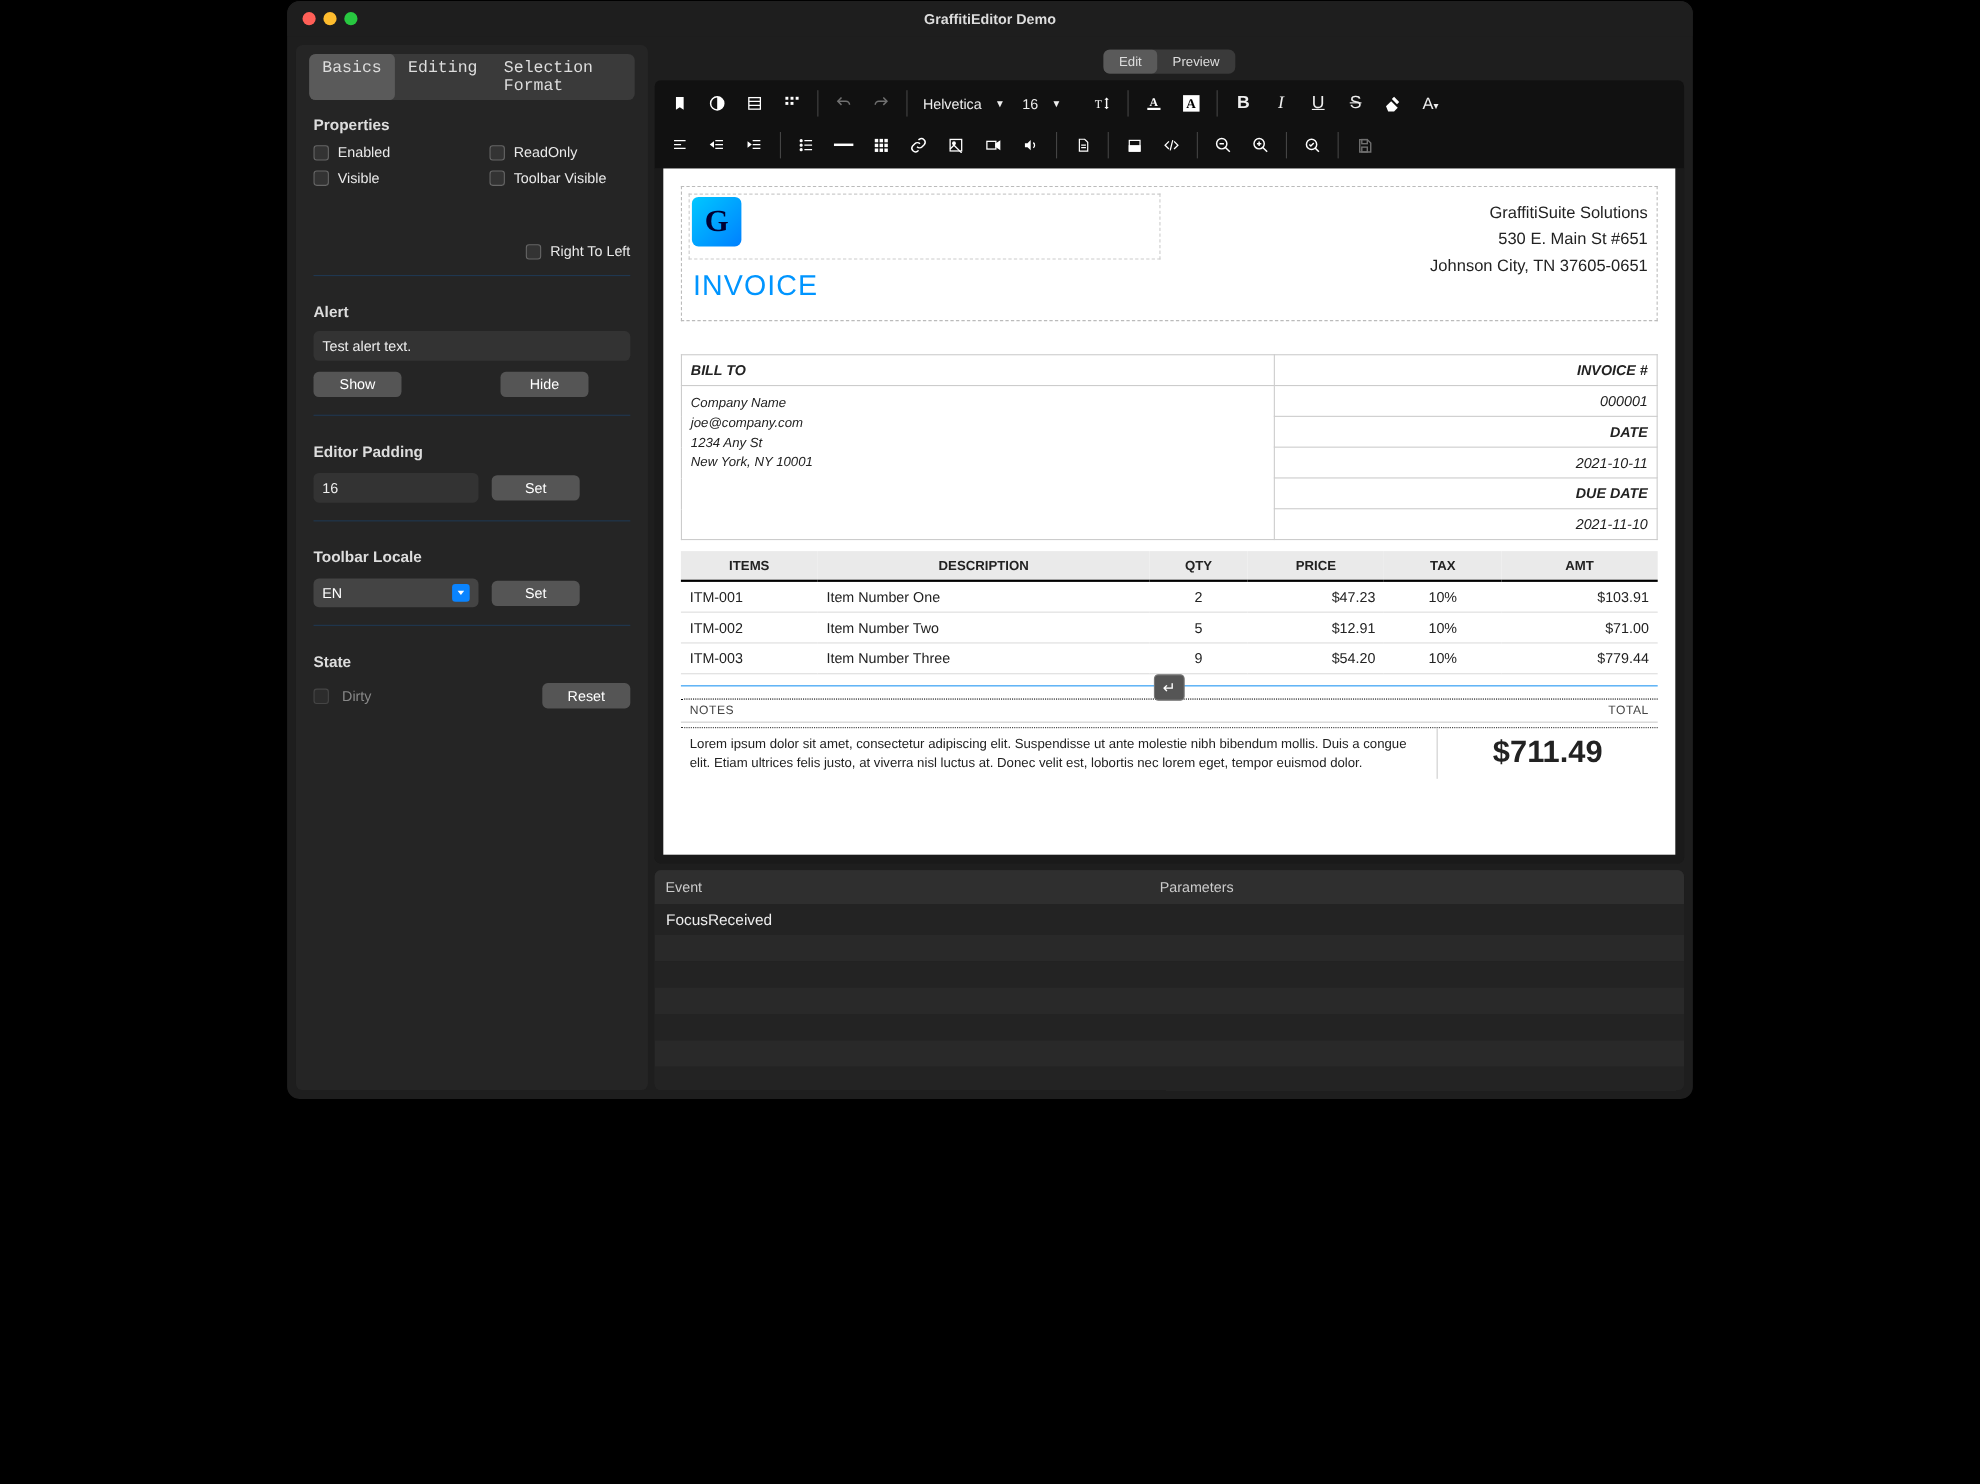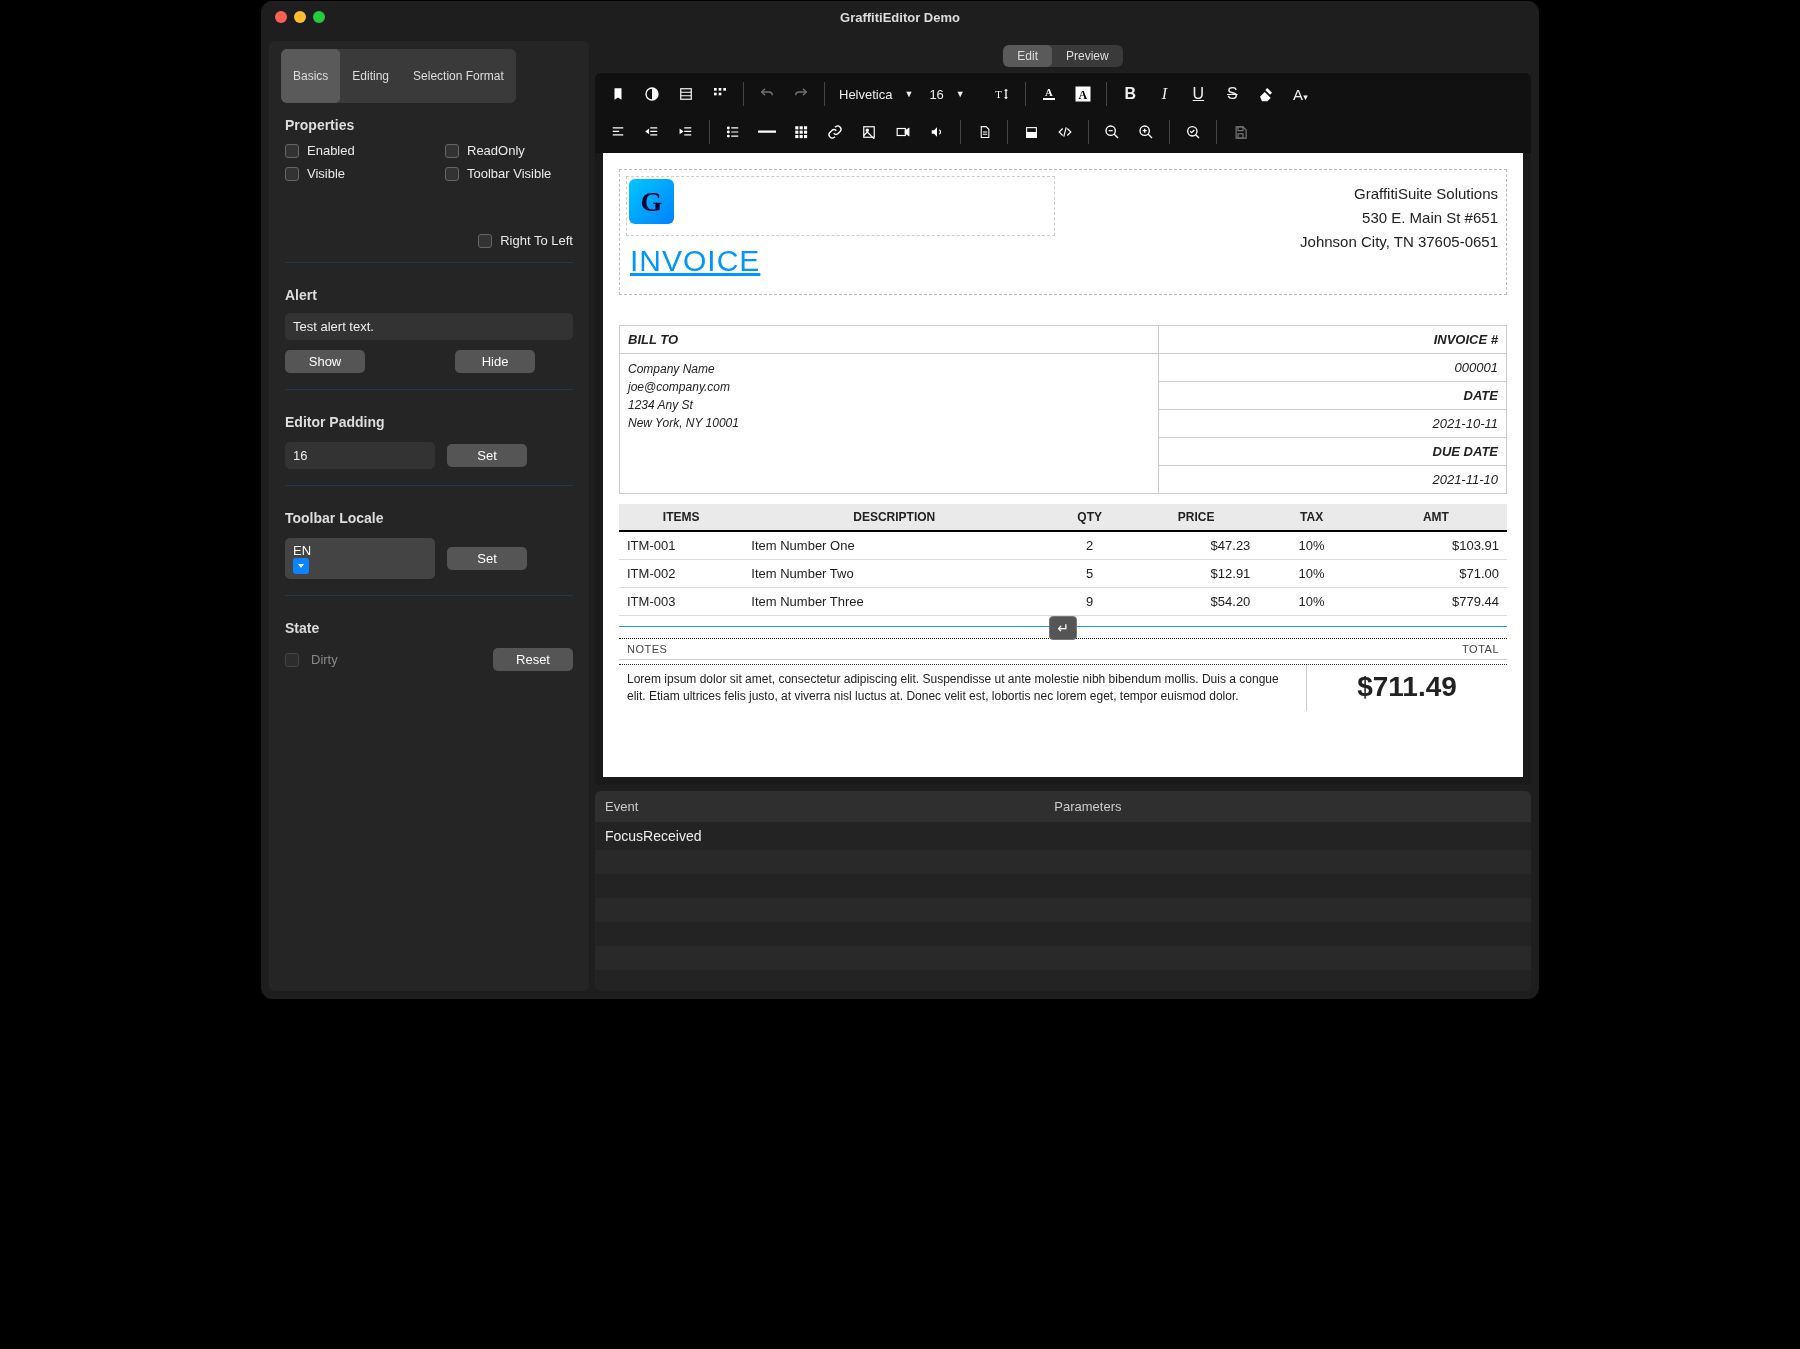--- a/index.html
+++ b/index.html
@@ -56,24 +56,25 @@
   }
   .sidebar-tabs {
     display: flex;
     margin: 8px 12px 0 12px;
     background: #3a3a3a;
     border-radius: 6px;
     overflow: hidden;
     width: fit-content;
   }
   .sidebar-tab {
-    padding: 20px 12px;
-    font-size: 12px;
+    padding: 4px 12px;
+    font-size: 15px;
     color: #ddd;
     cursor: pointer;
+    font-family: Liberation Mono, monospace;
   }
   .sidebar-tab.active { background: #5a5a5a; border-radius: 5px; }
   .section-title { font-weight: 600; font-size: 14px; padding: 14px 16px 6px; color: #ddd;}
   .row { display: flex; align-items: center; padding: 4px 16px; gap: 8px; }
   .checkbox { width: 14px; height: 14px; border: 1px solid #666; border-radius: 3px; background: #333; flex-shrink:0;}
   .checkbox.disabled { opacity: .5; }
   .two-col { display: flex; align-items: flex-end; }
   .two-col .row { flex: 1; }
   .hr { height: 1px; background: #0a84ff33; margin: 10px 16px; }
   .input {
@@ -85,23 +86,22 @@
     padding: 4px 14px; font-size: 13px; cursor: pointer; text-align: center;
   }
   .alert-buttons { display:flex; gap: 90px; padding: 6px 16px; }
   .alert-buttons .btn { flex: none; width: 80px; }
   .pad-row, .locale-row, .state-row {
     display:flex; gap: 12px; align-items:center; padding: 6px 16px;
   }
   .pad-row .input { width: 150px; }
   .select {
     background:#444;border-radius:5px;color:#fff;padding:5px 8px;
-    width:150px; display:flex; justify-content:space-between; 
+    width:150px; display:flex; justify-content:space-between; align-items:center;
     position: relative;
-    flex-direction: column;
   }
   .select-caret { background:#0a84ff; border-radius:3px; width:16px; height:16px; display:flex; align-items:center; justify-content:center;}
   .select-caret::after { content:""; display:block; width:0;height:0;border-left:3px solid transparent;border-right:3px solid transparent;border-top:4px solid #fff;}
   .dirty-label { color:#888; }
 
   
   .main {
     flex:1; display:flex; flex-direction:column; gap:6px;
     min-width: 0;
   }
@@ -133,21 +133,21 @@
   }
   .doc {
     background:#fff; color:#222; margin:0 8px; padding:16px 16px 0; height:100%;
     overflow:hidden; position:relative;
   }
   .doc-header { display:flex; border:1px dashed #bbb;}
   .doc-header .left { flex:1; padding:6px; }
   .doc-header .right { flex:1; padding:12px 8px; text-align:right; font-size:15px; line-height:1.6;}
   .logo-cell { border:1px dashed #ccc; width:100%; height:60px; display:flex; padding:2px;}
   .logo { width:45px; height:45px; background:linear-gradient(135deg,#00c8ff,#0080ff); border-radius:6px; display:flex;align-items:center;justify-content:center; font-family:cursive;font-weight:bold;font-size:28px;color:#003;}
-  .invoice-title { font-size:30px; color:#0095ff; padding:8px 4px 10px; letter-spacing:1px;text-decoration:underline;}
+  .invoice-title { font-size:26px; color:#0095ff; padding:8px 4px 10px; letter-spacing:1px;}
 
   .meta-table { border:1px solid #bbb; width:100%; margin-top:30px; font-size:13px; border-collapse:collapse;font-style:italic;}
   .meta-table td { border:1px solid #ccc; padding:6px 8px; vertical-align:top;}
   .meta-table .lbl { font-weight:bold;}
   .meta-table .rt { text-align:right;}
   .bill-block { line-height:1.5; font-size:12px;}
 
   .items-table { width:100%; margin-top:10px; border-collapse:collapse; font-size:13px;}
   .items-table th { background:#eaeaea; font-weight:bold; padding:6px 8px; border-bottom:2px solid #000; font-size:12px;}
   .items-table td { padding:6px 8px; border-bottom:1px solid #ddd;}

